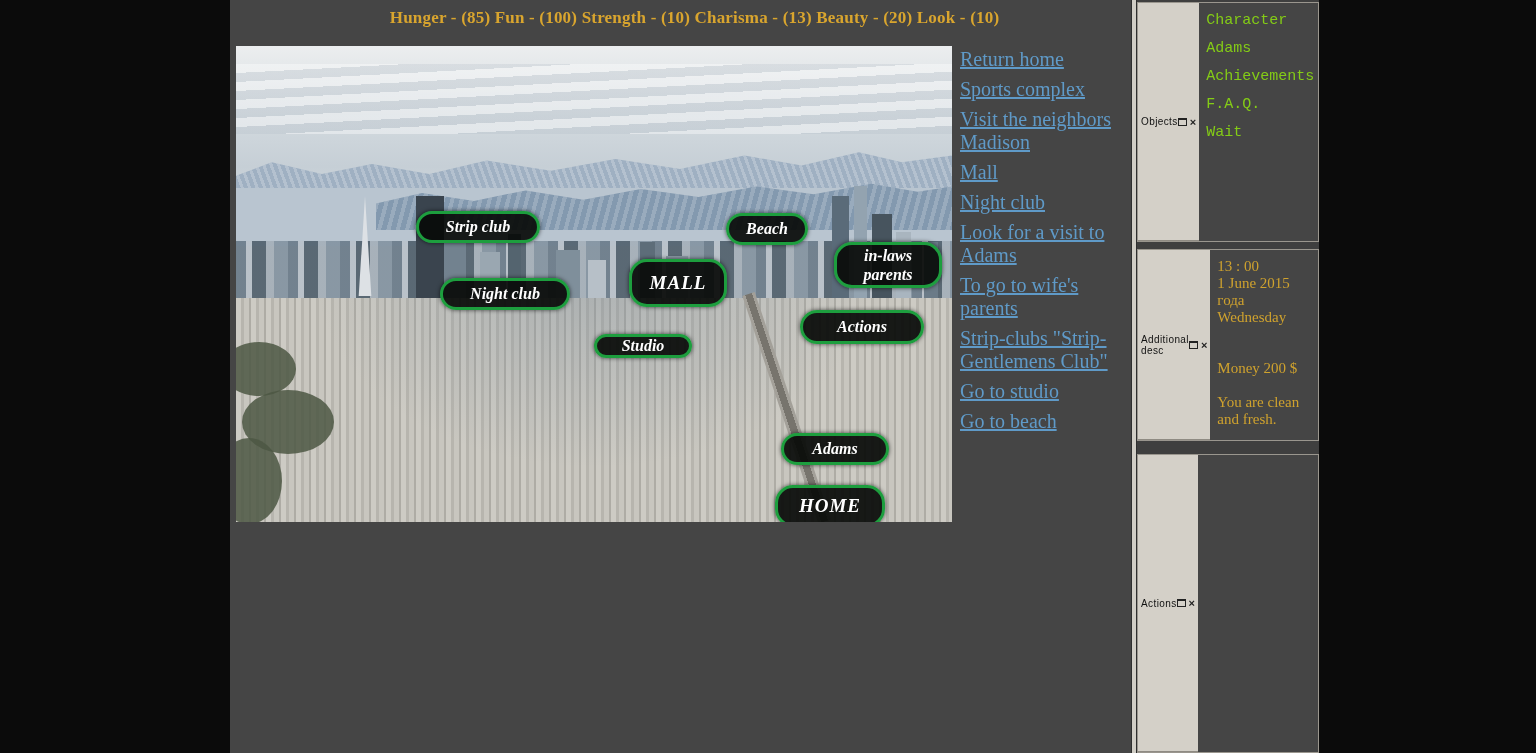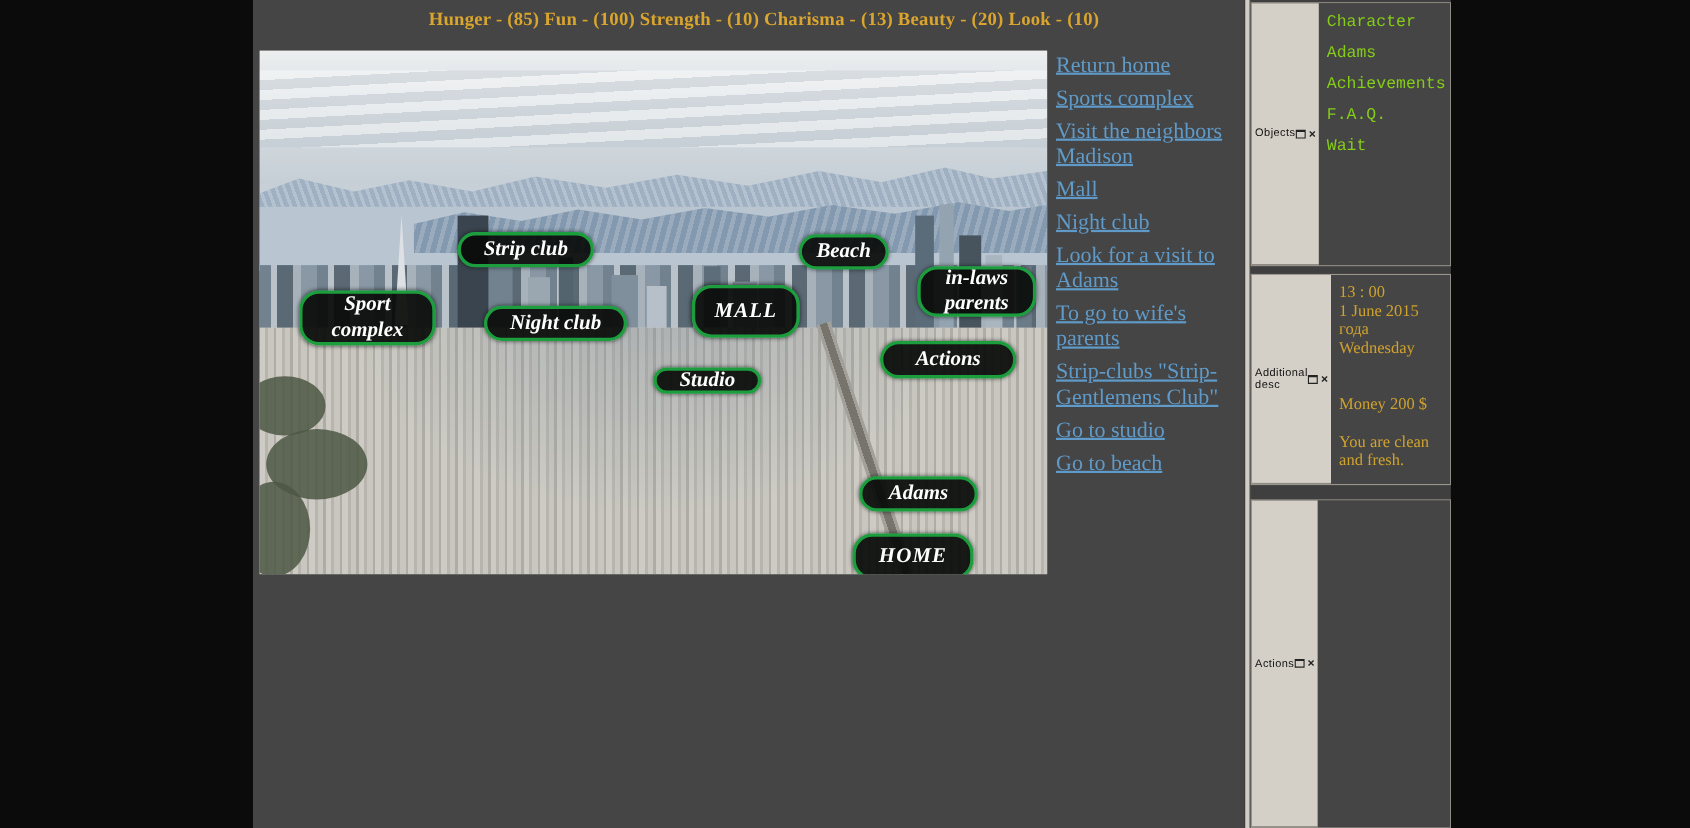--- a/index.html
+++ b/index.html
@@ -51,21 +51,21 @@
       repeating-linear-gradient(90deg,#cdcbc4 0 5px,#b7b5ae 5px 8px,#c8c6bf 8px 13px,#aeaca5 13px 15px),
       repeating-linear-gradient(0deg, rgba(255,255,255,.22) 0 4px, rgba(0,0,0,.08) 4px 6px); }
   .avenue { position:absolute; left:506px; top:248px; width:13px; height:240px;
     background:linear-gradient(90deg,#a3a099 0 3px,#77746d 3px 10px,#a3a099 10px);
     transform:rotate(-18.5deg); transform-origin:top center; }
   .tree { position:absolute; background:#4c5743; border-radius:50%; opacity:.85; }
 
   
   .pill { position:absolute; display:flex; flex-direction:column; align-items:center;
     justify-content:center; background:rgba(8,10,8,.92); border:3px solid #1d9e3e;
-    border-radius:18px; color:#fff; font-style:italic; font-weight:bold; font-size:19px;
+    border-radius:18px; color:#fff; font-style:italic; font-weight:bold; font-size:16px;
     line-height:1.2; text-align:center; box-shadow:0 0 4px rgba(0,0,0,.65); cursor:pointer; }
   .pill[data-name="map-label-mall"], .pill[data-name="map-label-home"] { font-size:19px; letter-spacing:1px; }
 
   
   .links { width:166px; margin-left:8px; margin-top:2px; }
   .glink { display:block; color:#5f9ac8; text-decoration:underline; font-size:20px;
            line-height:23px; margin-bottom:7px; cursor:pointer; }
 
   
   .splitter { flex:0 0 6px; background:#d0cdc5; border-left:1px solid #2e2e2e; border-right:1px solid #2e2e2e; cursor:col-resize; }
@@ -132,24 +132,20 @@
                 <div class="pill" data-name="map-label-strip-club" style="left: 180px; top: 165px; width: 124px; height: 32px;">
                   <div data-name="map-label-line">Strip club</div>
                 </div>
                 <div class="pill" data-name="map-label-beach" style="left: 490px; top: 167px; width: 82px; height: 32px;">
                   <div data-name="map-label-line">Beach</div>
                 </div>
                 <div class="pill" data-name="map-label-inlaws-parents" style="left: 598px; top: 196px; width: 108px; height: 46px;">
                   <div data-name="map-label-line">in-laws</div>
                   <div data-name="map-label-line">parents</div>
                 </div>
-                <div class="pill" data-name="map-label-sport-complex" style="left: 36px; top: 218px; width: 124px; height: 50px;">
-                  <div data-name="map-label-line">Sport</div>
-                  <div data-name="map-label-line">complex</div>
-                </div>
                 <div class="pill" data-name="map-label-night-club" style="left: 204px; top: 232px; width: 130px; height: 32px;">
                   <div data-name="map-label-line">Night club</div>
                 </div>
                 <div class="pill" data-name="map-label-mall" style="left: 393px; top: 213px; width: 98px; height: 48px;">
                   <div data-name="map-label-line">MALL</div>
                 </div>
                 <div class="pill" data-name="map-label-madison" style="left: 564px; top: 264px; width: 124px; height: 34px;">
                   <div data-name="map-label-line">Actions</div>
                 </div>
                 <div class="pill" data-name="map-label-studio" style="left: 358px; top: 288px; width: 98px; height: 24px;">

